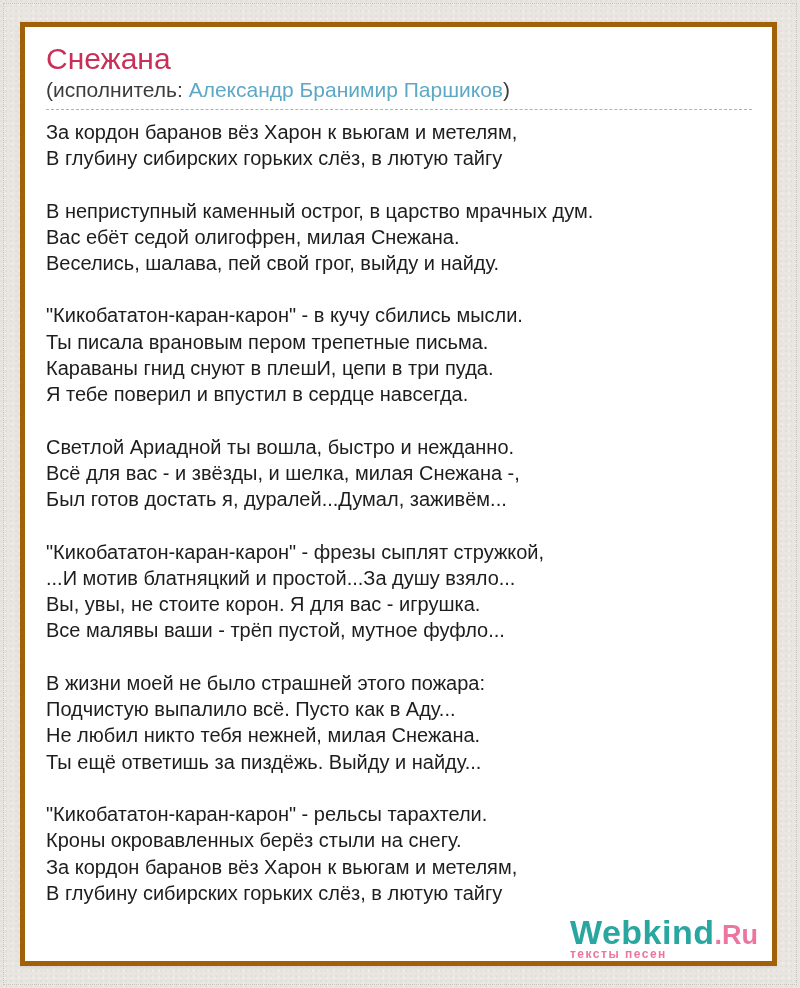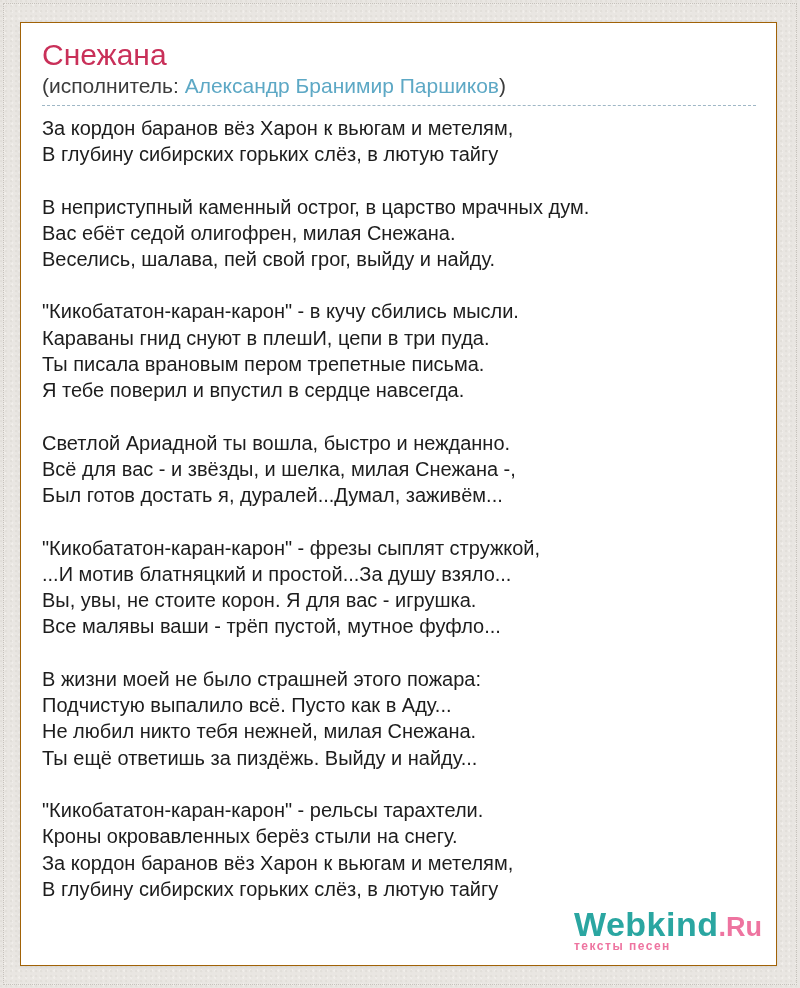--- a/index.html
+++ b/index.html
@@ -26,21 +26,21 @@
     pointer-events: none;
   }
   .card {
     position: absolute;
     left: 20px;
     top: 22px;
     width: 757px;
     height: 944px;
     box-sizing: border-box;
     background: #ffffff;
-    border: 1px solid #a16207;
+    border: 5px solid #a16207;
     box-shadow: 0 1px 4px rgba(0,0,0,0.07);
     padding: 15px 20px 0 21px;
   }
   .song-title {
     margin: 0 0 3px 0;
     font-size: 30px;
     font-weight: normal;
     line-height: 1.1;
     color: var(--title, #c93059);
   }
@@ -61,21 +61,21 @@
     font-size: 20px;
     line-height: 26.3px;
     color: #1d1d1d;
   }
   .verse { margin: 0 0 26px 0; }
   .verse:last-child { margin-bottom: 0; }
   .line { white-space: pre; }
   .logo {
     position: absolute;
     right: 14px;
-    bottom: 12px;
+    bottom: 0px;
     text-decoration: none;
     display: block;
     cursor: pointer;
   }
   .logo-row {
     font-weight: bold;
     line-height: 1;
     white-space: nowrap;
   }
   .logo-main {
@@ -112,22 +112,22 @@
         <div class="line">За кордон баранов вёз Харон к вьюгам и метелям,</div>
         <div class="line">В глубину сибирских горьких слёз, в лютую тайгу</div>
       </div>
       <div class="verse">
         <div class="line">В неприступный каменный острог, в царство мрачных дум.</div>
         <div class="line">Вас ебёт седой олигофрен, милая Снежана.</div>
         <div class="line">Веселись, шалава, пей свой грог, выйду и найду.</div>
       </div>
       <div class="verse">
         <div class="line">"Кикобататон-каран-карон" - в кучу сбились мысли.</div>
+        <div class="line">Ты писала врановым пером трепетные письма.</div>
         <div class="line">Караваны гнид снуют в плешИ, цепи в три пуда.</div>
-        <div class="line">Ты писала врановым пером трепетные письма.</div>
         <div class="line">Я тебе поверил и впустил в сердце навсегда.</div>
       </div>
       <div class="verse">
         <div class="line">Светлой Ариадной ты вошла, быстро и нежданно.</div>
         <div class="line">Всё для вас - и звёзды, и шелка, милая Снежана -,</div>
         <div class="line">Был готов достать я, дуралей...Думал, заживём...</div>
       </div>
       <div class="verse">
         <div class="line">"Кикобататон-каран-карон" - фрезы сыплят стружкой,</div>
         <div class="line">...И мотив блатняцкий и простой...За душу взяло...</div>

